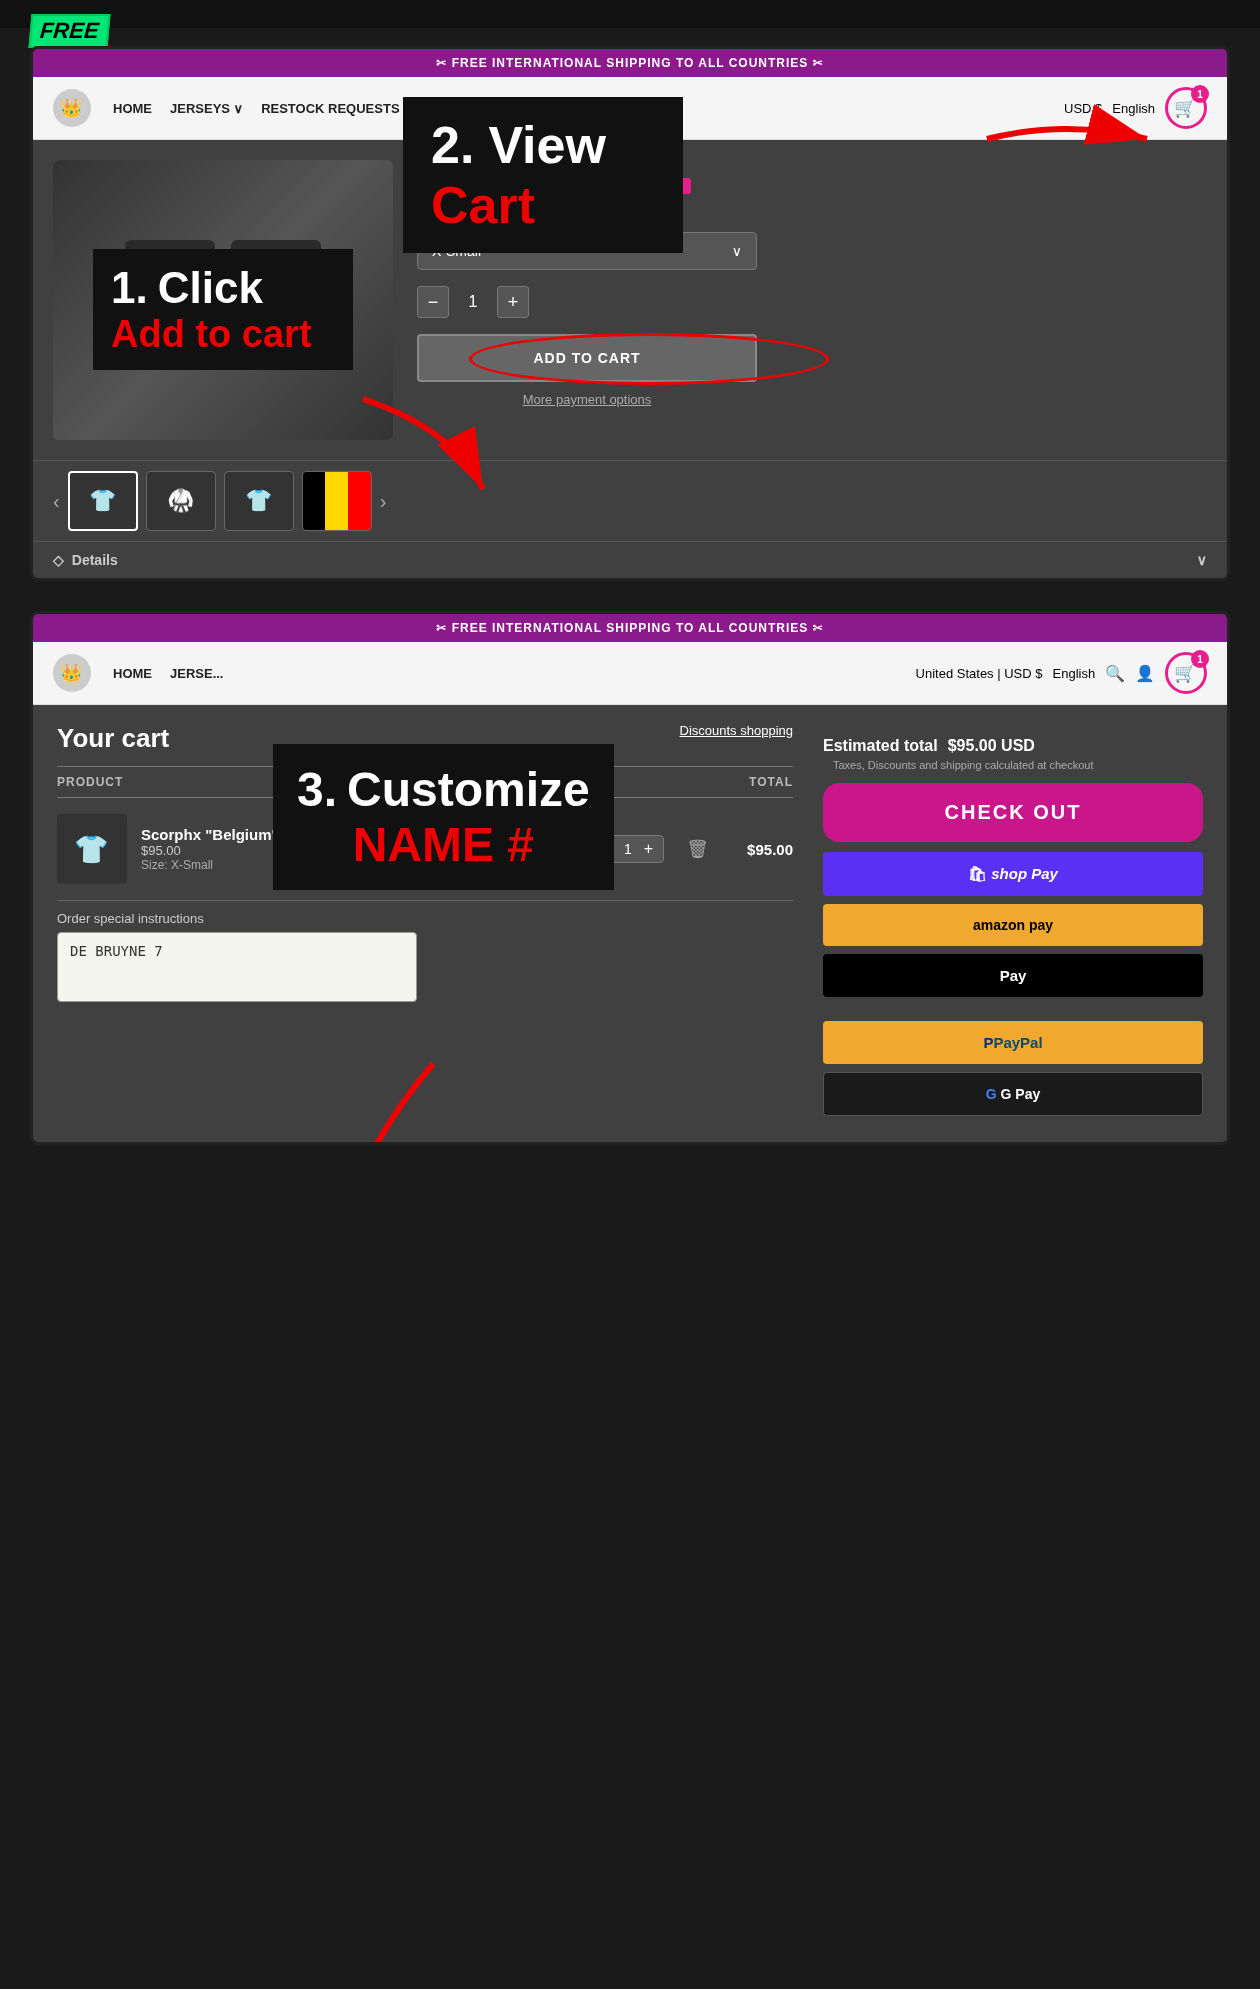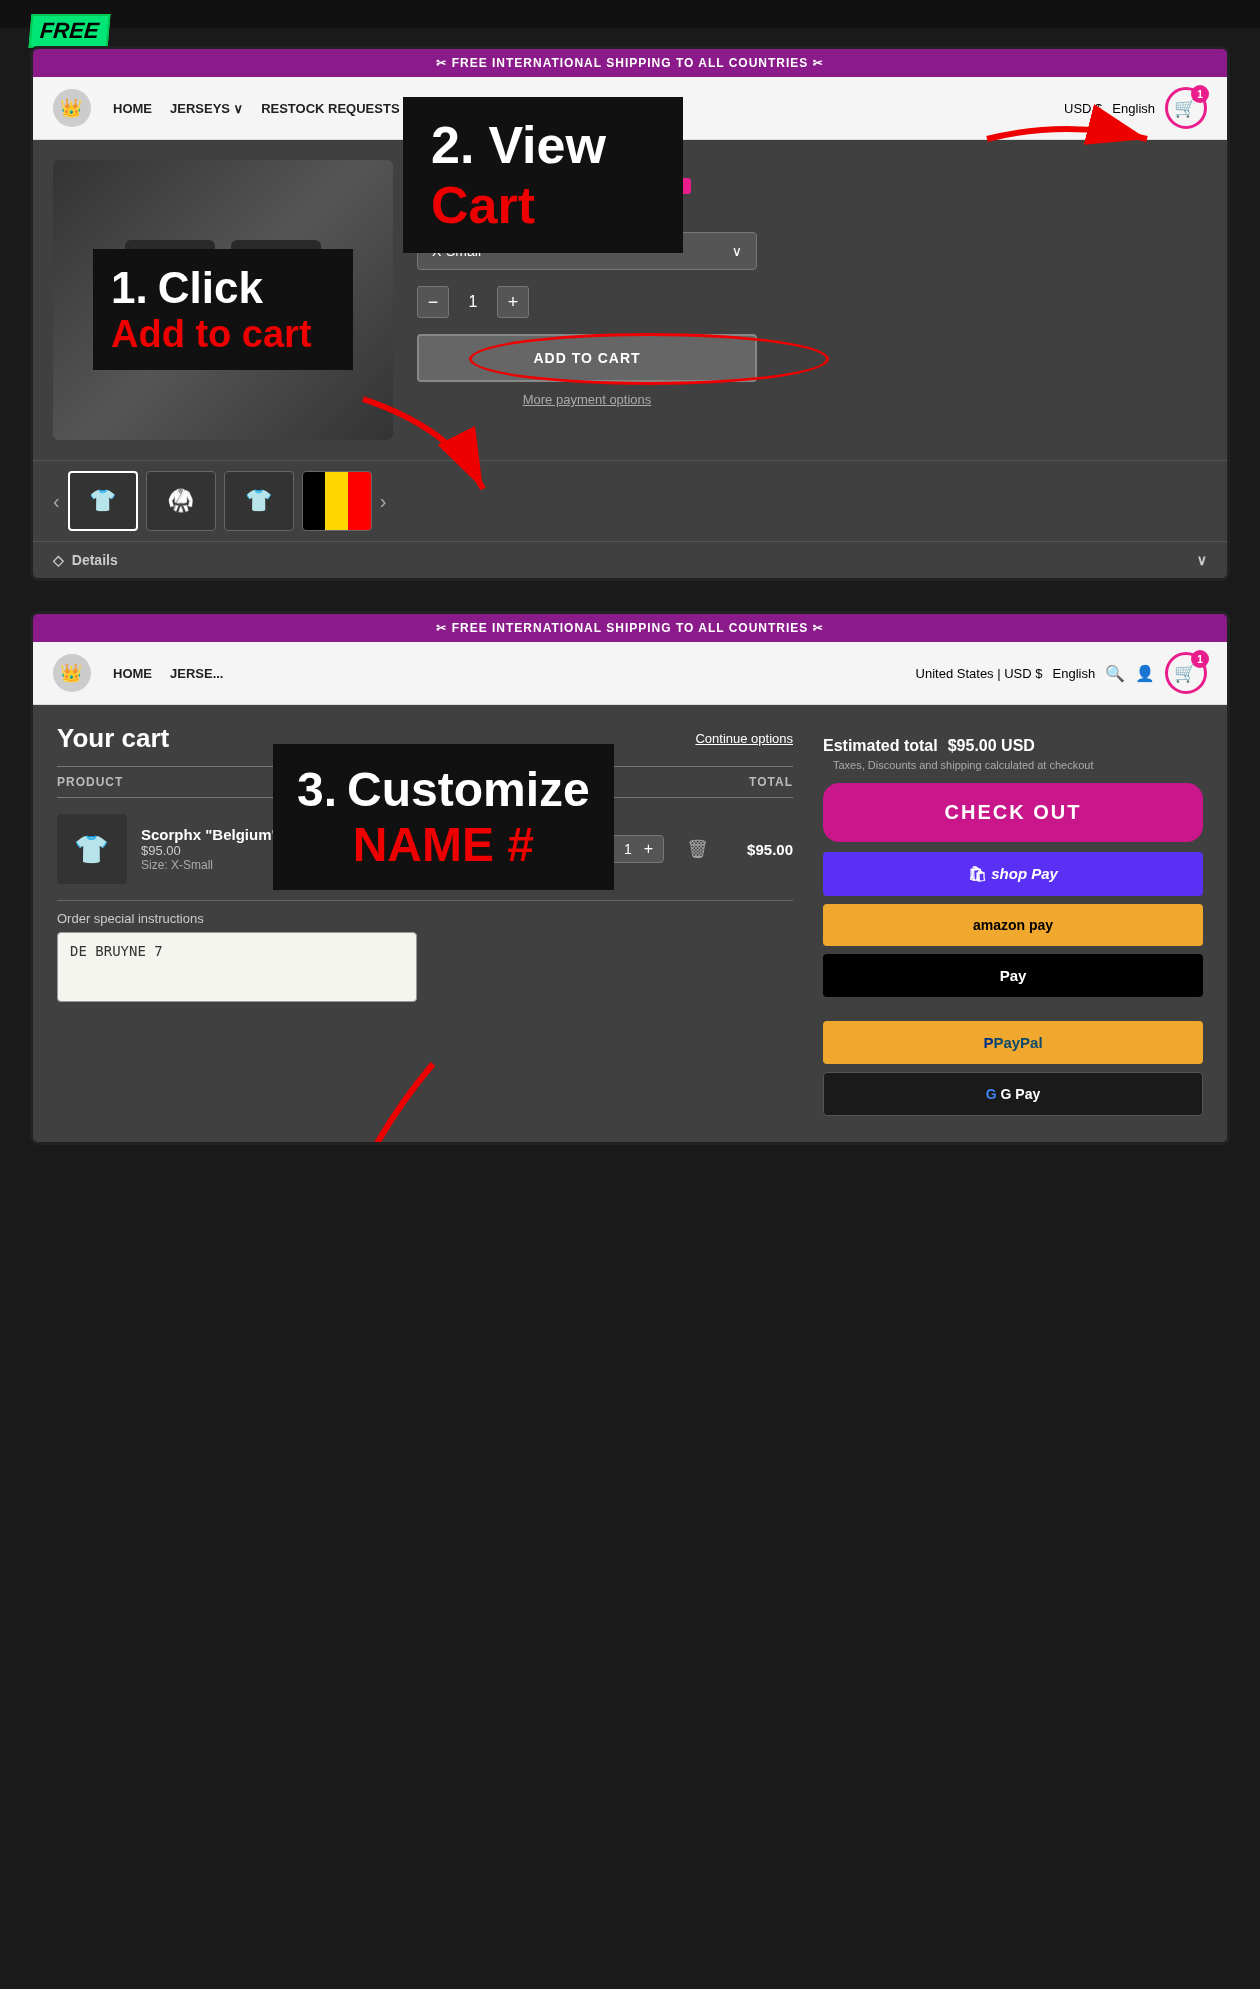--- a/index.html
+++ b/index.html
@@ -325,21 +325,21 @@
     }
 
     
     .cart-page {
       background: #404040;
       padding: 18px 24px;
     }
     .cart-header {
       display: flex;
       justify-content: space-between;
-      align-items: center;
+      align-items: flex-start;
       margin-bottom: 12px;
     }
     .cart-title {
       font-size: 26px;
       font-weight: 800;
       color: #fff;
     }
     .continue-shopping {
       color: #fff;
       font-size: 13px;
@@ -716,21 +716,21 @@
       </div>
     </div>
   </div>
 
   <div class="cart-page">
     <div class="cart-layout">
 
       <div class="cart-left">
         <div class="cart-header">
           <div class="cart-title">Your cart</div>
-          <div class="continue-shopping">Continue options</div>
+          <div class="continue-shopping">Discounts shopping</div>
         </div>
         <div class="cart-table-header">
           <span>PRODUCT</span>
           <span>QUANTITY</span>
           <span>TOTAL</span>
         </div>
 
         <div class="cart-item-row">
           <div class="cart-item-img">👕</div>
           <div class="cart-item-info">

